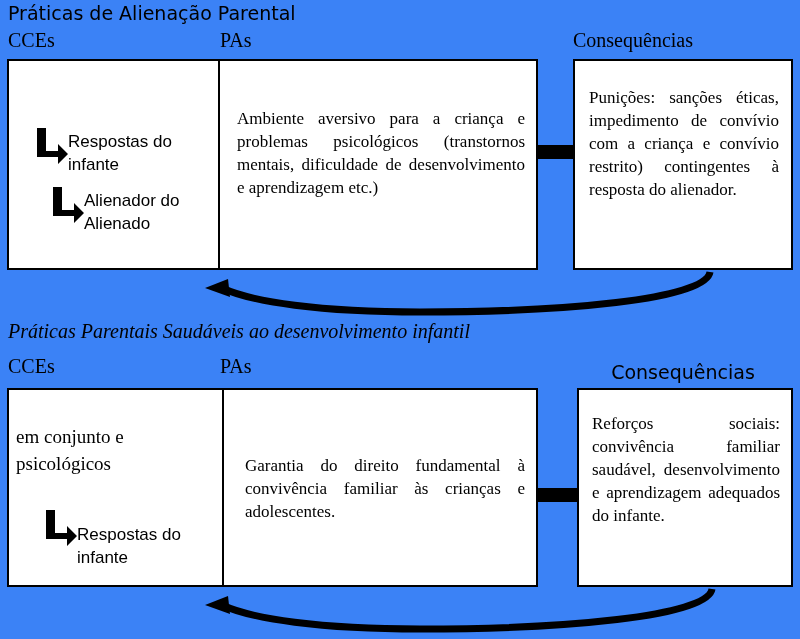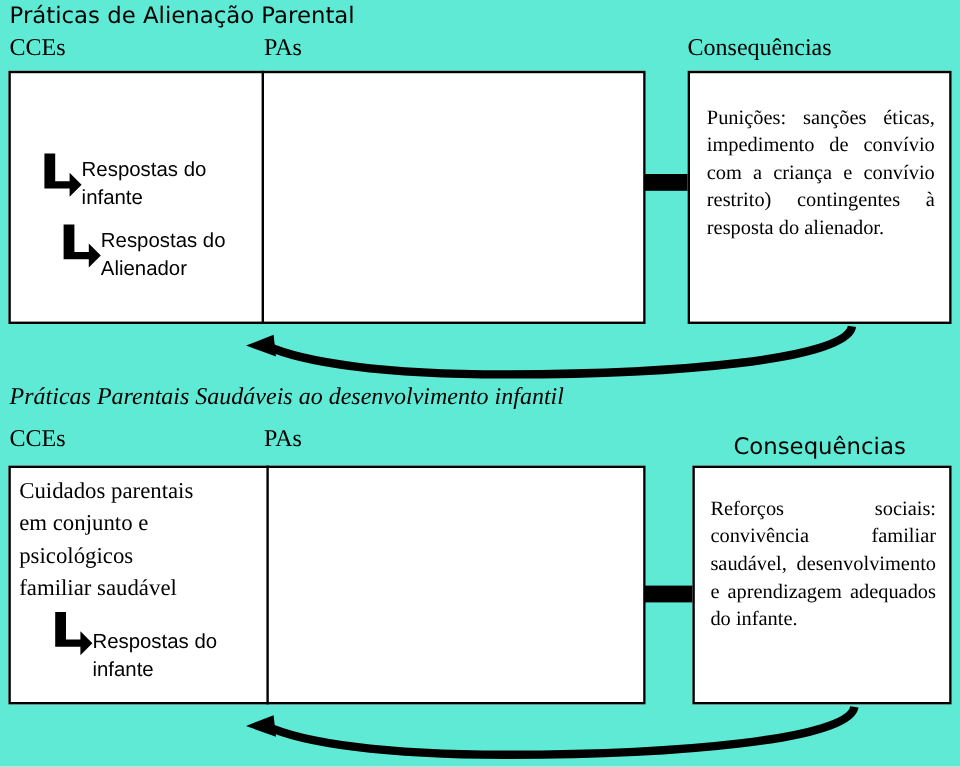--- a/index.html
+++ b/index.html
@@ -4,21 +4,21 @@
 <style>
   html, body {
     margin: 0;
     padding: 0;
     background: #ffffff;
   }
   #page {
     position: relative;
     width: 800px;
     height: 639px;
-    background: #5eead4;
+    background: #3b82f6;
     overflow: hidden;
     font-family: "Liberation Serif", "DejaVu Serif", serif;
     color: #000000;
   }
 
   
   .section-title-sans {
     position: absolute;
     font-family: "DejaVu Sans", "Liberation Sans", sans-serif;
     font-size: 19px;
@@ -124,22 +124,23 @@
 
 
   <svg class="elbow" style="left:33px; top:126px;" width="36" height="40" viewBox="0 0 36 40">
     <path d="M4,2 L13,2 L13,25 L25,25 L25,18 L35,28 L25,38 L25,31 L4,31 Z" fill="#000"></path>
   </svg>
   <div class="elbow-label" style="left:68px; top:130px; width:145px;">Respostas do infante</div>
 
   <svg class="elbow" style="left:49px; top:185px;" width="36" height="40" viewBox="0 0 36 40">
     <path d="M4,2 L13,2 L13,25 L25,25 L25,18 L35,28 L25,38 L25,31 L4,31 Z" fill="#000"></path>
   </svg>
-  <div class="elbow-label" style="left:84px; top:189px; width:145px;">Respostas do Alienador</div>
+  <div class="elbow-label" style="left:84px; top:189px; width:145px;">Alienador do Alienado</div>
 
+  <div class="cell-text justified" style="left:237px; top:95px; width:288px;">Ambiente aversivo para a criança e problemas psicológicos (transtornos mentais, dificuldade de desenvolvimento e aprendizagem etc.)</div>
 
   <div class="connector-bar" style="left:537px; top:145px; width:38px; height:14px;"></div>
 
   <div class="box" style="left:573px; top:59px; width:220px; height:211px;"></div>
   <div class="cell-text justified" style="left:589px; top:74px; width:190px;">Punições: sanções éticas, impedimento de convívio com a criança e convívio restrito) contingentes à resposta do alienador.</div>
 
   <svg class="curve-arrow" width="800" height="639">
     <path d="M710,272 C706,300 560,312 420,312 C320,312 252,302 222,288" stroke="#000" stroke-width="7" fill="none"></path>
     <path d="M228,279 L205,288 L230,297 Z" fill="#000"></path>
   </svg>
@@ -147,31 +148,31 @@
   <div class="section-title-serif" style="left:8px; top:320px;">Práticas Parentais Saudáveis ao desenvolvimento infantil</div>
 
   <div class="col-header" style="left:8px; top:355px; width:212px;">CCEs</div>
   <div class="col-header" style="left:220px; top:355px; width:318px;">PAs</div>
   <div class="col-header-sans" style="left:573px; top:361px; width:220px;">Consequências</div>
 
   <div class="box" style="left:7px; top:388px; width:531px; height:199px;"></div>
   <div class="vdiv" style="left:222px; top:388px; height:199px;"></div>
 
   <div class="cell-text big" style="left:16px; top:396px; width:200px;">
-    <span>Cuidados parentais</span><br>
+    <br>
     <span>em conjunto e</span><br>
     <span>psicológicos</span><br>
-    <span>familiar saudável</span>
   </div>
 
   <svg class="elbow" style="left:42px; top:508px;" width="36" height="40" viewBox="0 0 36 40">
     <path d="M4,2 L13,2 L13,25 L25,25 L25,18 L35,28 L25,38 L25,31 L4,31 Z" fill="#000"></path>
   </svg>
   <div class="elbow-label" style="left:77px; top:523px; width:145px;">Respostas do infante</div>
 
+  <div class="cell-text justified" style="left:245px; top:442px; width:280px;">Garantia do direito fundamental à convivência familiar às crianças e adolescentes.</div>
 
   <div class="connector-bar" style="left:537px; top:488px; width:42px; height:14px;"></div>
 
   <div class="box" style="left:577px; top:388px; width:216px; height:199px;"></div>
   <div class="cell-text justified" style="left:592px; top:400px; width:188px;">Reforços sociais: convivência familiar saudável, desenvolvimento e aprendizagem adequados do infante.</div>
 
   <svg class="curve-arrow" width="800" height="639">
     <path d="M712,589 C708,617 560,629 420,629 C320,629 252,619 222,605" stroke="#000" stroke-width="7" fill="none"></path>
     <path d="M228,596 L205,605 L230,614 Z" fill="#000"></path>
   </svg>

